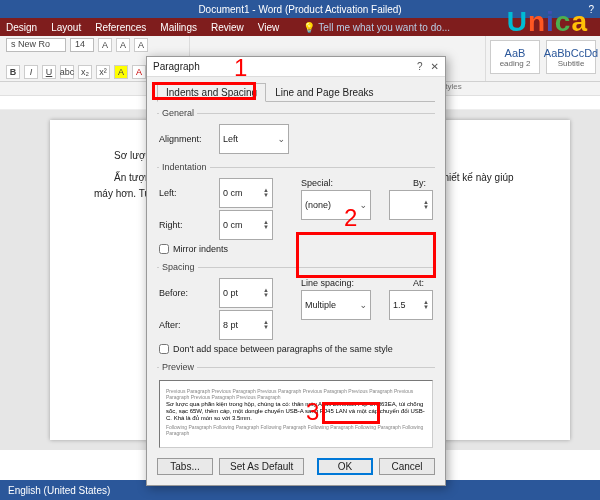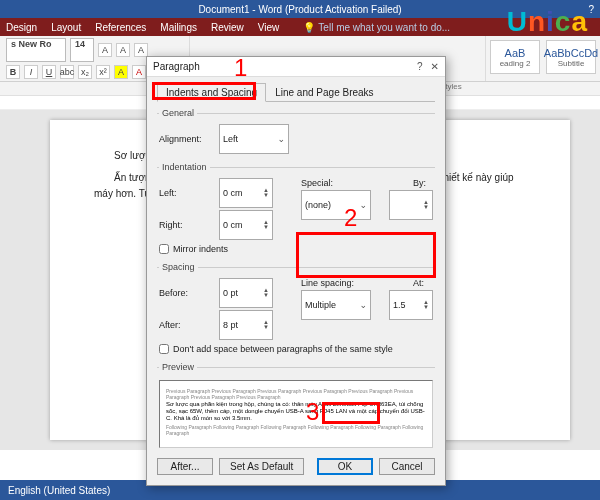--- a/index.html
+++ b/index.html
@@ -6,21 +6,21 @@
 body { width:600px; height:500px; overflow:hidden; background:#fff; position:relative; font-size:10px; }
 .titlebar { background:#2b579a; color:#fff; height:18px; display:flex; align-items:center; justify-content:center; font-size:10px; position:relative; }
 .titlebar .q { position:absolute; right:6px; }
 .ribbon-tabs { background:#7f1d1d; height:18px; display:flex; align-items:center; padding-left:6px; gap:14px; color:#fff; font-size:10px; }
 .ribbon-tabs span { cursor:pointer; }
 .ribbon-tabs .search { color:#b8cce4; margin-left:10px; }
 .ribbon-tabs .search::before { content:"💡 "; }
 .ribbon-body { background:#f3f3f3; border-bottom:1px solid #d0d0d0; height:46px; display:flex; }
 .rgroup { border-right:1px solid #dcdcdc; padding:2px 6px; font-size:9px; color:#444; display:flex; flex-direction:column; justify-content:space-between; }
 .rgroup .row { display:flex; align-items:center; gap:4px; }
-.fontbox { border:1px solid #bbb; background:#fff; padding:0 4px; height:24px; font-size:9px;font-weight:bold; }
+.fontbox { border:1px solid #bbb; background:#fff; padding:0 4px; height:14px; font-size:9px; }
 .minibtn { width:14px; height:14px; border:1px solid #ccc; background:#fff; display:inline-flex; align-items:center; justify-content:center; font-size:9px; }
 .styles { display:flex; gap:6px; padding:4px; }
 .stylebox { border:1px solid #ccc; background:#fff; width:50px; height:34px; display:flex; flex-direction:column; align-items:center; justify-content:center; font-size:8px; color:#666; }
 .stylebox .prev { font-size:11px; color:#2b579a; }
 .grouplabel { background:#f3f3f3; height:14px; border-bottom:1px solid #e0e0e0; display:flex; font-size:8px; color:#777; }
 .grouplabel span { padding:0 20px; }
 .ruler { background:#fff; height:14px; border-bottom:1px solid #eee; }
 .doc { background:#e6e6e6; height:340px; padding:10px 0 10px 50px; position:relative; }
 .page { background:#fff; width:520px; height:320px; box-shadow:0 0 4px rgba(0,0,0,0.3); padding:28px 44px; font-family:"Times New Roman",serif; font-size:10px; line-height:1.6; color:#222; }
 .page p { text-indent:20px; margin-bottom:6px; }
@@ -235,21 +235,21 @@
     <fieldset>
       <legend>Preview</legend>
       <div class="preview">
         <div class="pvrow">Previous Paragraph Previous Paragraph Previous Paragraph Previous Paragraph Previous Paragraph Previous Paragraph Previous Paragraph Previous Paragraph</div>
         <div class="pvrow main">Sơ lược qua phần kiện trong hộp, chúng ta có: thân máy Asus Zenbook Flip UX363EA, túi chống sốc, sạc 65W, thêm cáp, một dongle chuyển USB-A sang RJ45 LAN và một cáp chuyển đổi USB-C. Khá là đủ món so với 3.5mm.</div>
         <div class="pvrow">Following Paragraph Following Paragraph Following Paragraph Following Paragraph Following Paragraph Following Paragraph</div>
       </div>
     </fieldset>
     <div style="display:flex;justify-content:space-between;align-items:center;margin-top:8px">
       <div style="display:flex;gap:6px">
-        <div class="btn">After...</div>
+        <div class="btn">Tabs...</div>
         <div class="btn">Set As Default</div>
       </div>
       <div style="display:flex;gap:6px">
         <div class="btn default">OK</div>
         <div class="btn">Cancel</div>
       </div>
     </div>
   </div>
 </div>
 

